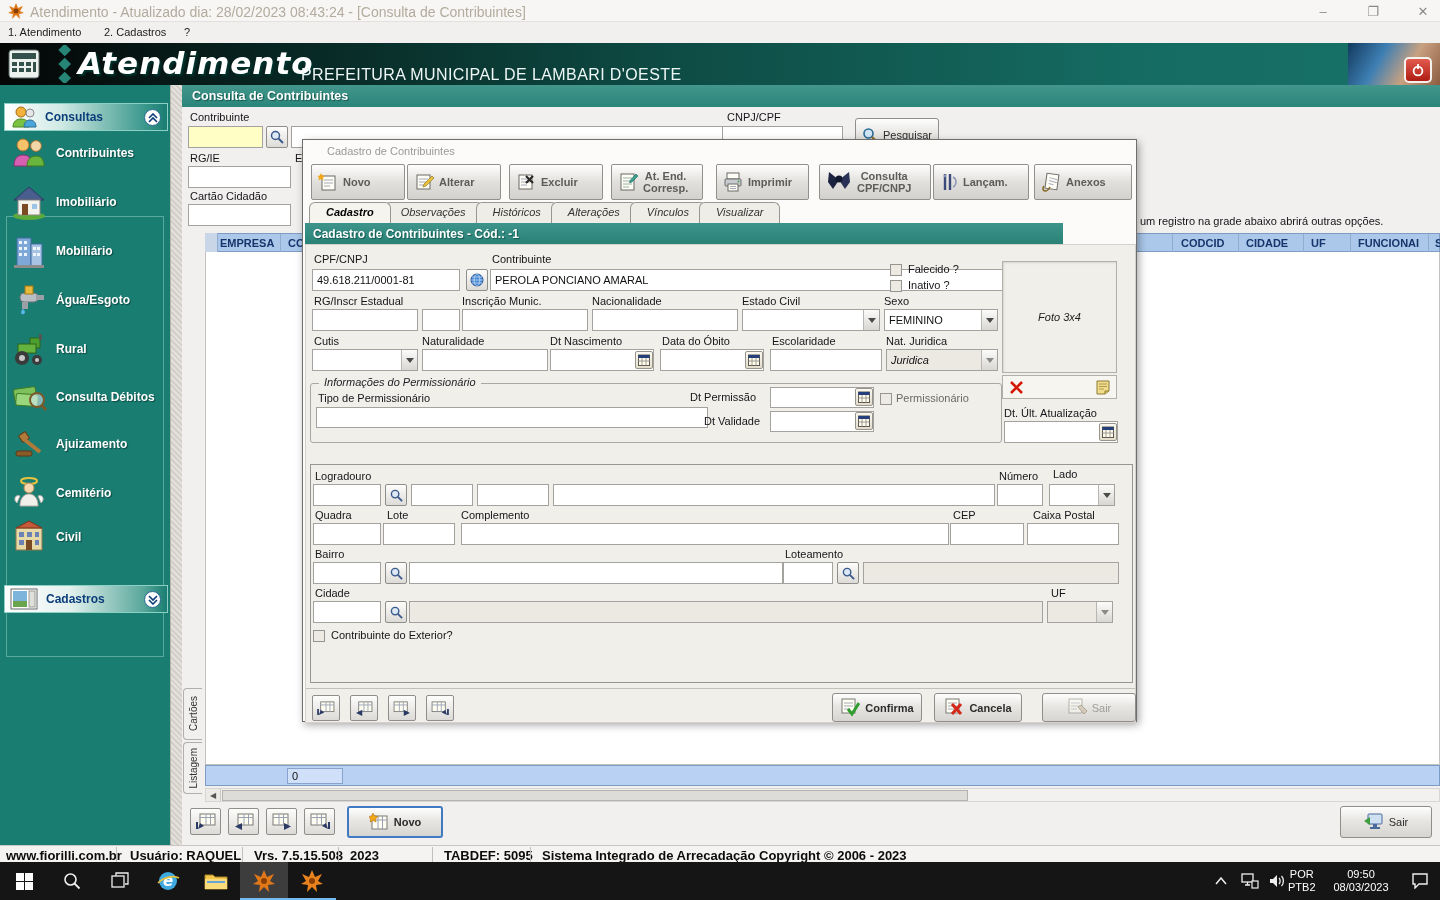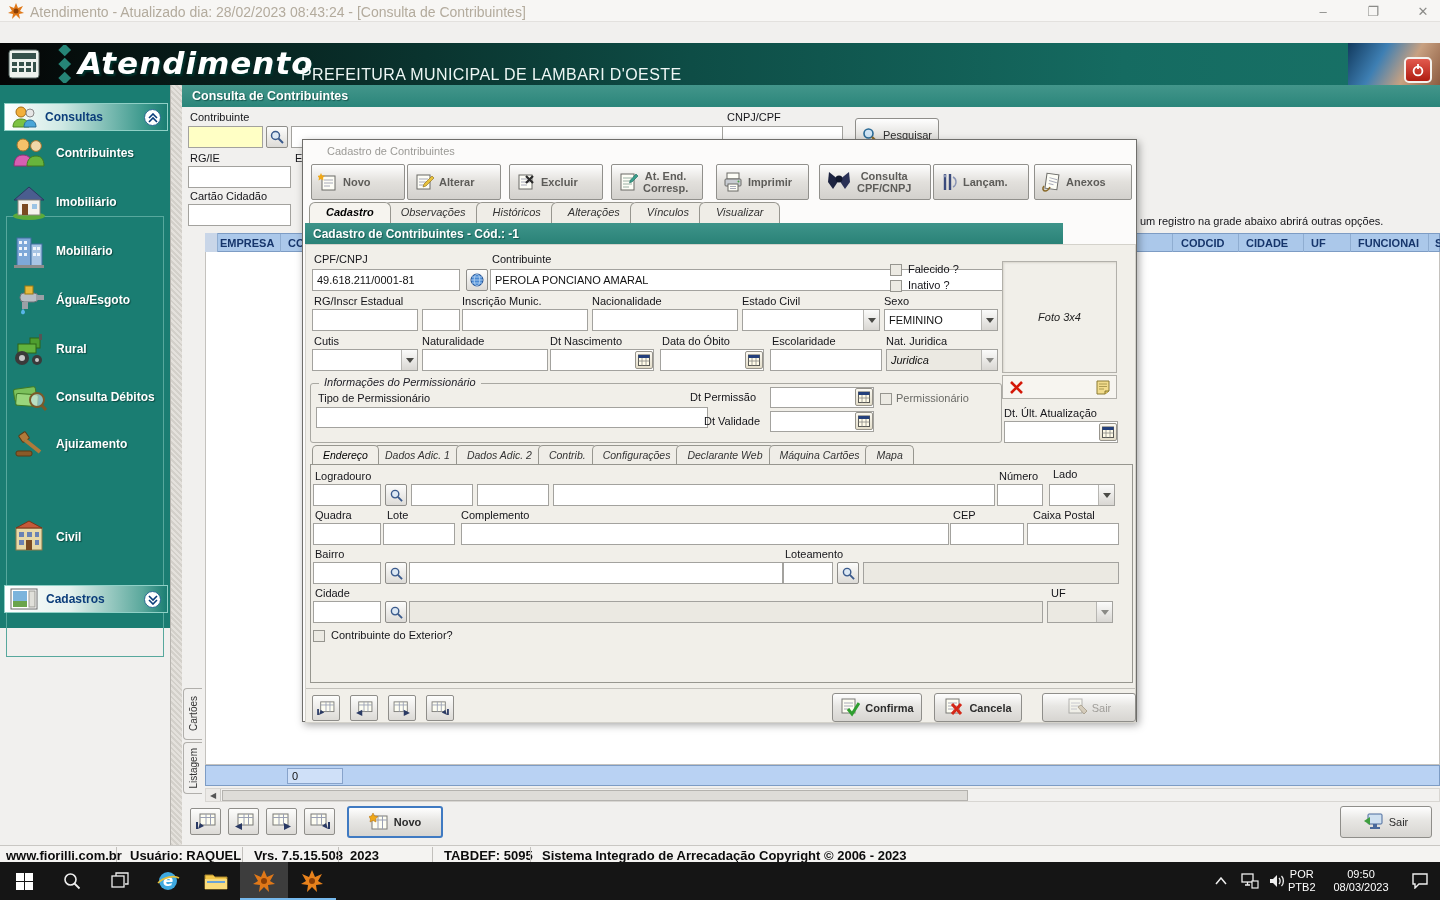--- a/index.html
+++ b/index.html
@@ -34,21 +34,21 @@
   .menubar{position:absolute;left:0;top:22px;width:1440px;height:21px;background:#f1f0ee;}
   .menubar span{position:absolute;top:4px;font-size:11px;color:#1c1c1c;}
   
   .banner{position:absolute;left:0;top:43px;width:1440px;height:42px;
     background:linear-gradient(90deg,#040404 0%,#07211e 18%,#0d4a43 45%,#156b61 75%,#187either 0%) ,#0d4a43;
     background:linear-gradient(90deg,#050505 0%,#082723 20%,#0e4d46 48%,#156b61 78%,#187267 100%);}
   .banner .logo{position:absolute;left:78px;top:2px;font-size:31px;font-weight:bold;font-style:italic;
     color:#fff;text-shadow:2px 2px 2px #00332d;letter-spacing:1px;font-family:"DejaVu Sans","Liberation Sans",sans-serif;}
   .banner .subtitle{position:absolute;left:301px;top:23px;font-size:16px;font-weight:normal;color:#eef7f5;letter-spacing:.4px;}
   
-  .sidebar{position:absolute;left:0;top:85px;width:170px;height:543px;background:#1a7d72;}
+  .sidebar{position:absolute;left:0;top:85px;width:170px;height:760px;background:#1a7d72;}
   .side-head{position:absolute;left:4px;width:164px;height:28px;border:1px solid #8fd0c6;
     background:linear-gradient(90deg,#ffffff 0%,#cfe9e4 35%,#3e9a8e 85%,#1a7d72 100%);display:flex;align-items:center;}
   .side-head .hlabel{font-size:12px;font-weight:bold;color:#0b3d7a;margin-left:8px;}
   .side-head .chev{position:absolute;right:6px;top:5px;width:17px;height:17px;border-radius:50%;background:#fff;
     border:1px solid #2a6a92;display:flex;align-items:center;justify-content:center;}
   .side-panel{position:absolute;left:6px;top:131px;width:158px;height:441px;border:1px solid #57a89d;}
   .side-item{position:absolute;left:10px;width:150px;height:44px;display:flex;align-items:center;gap:8px;}
   .side-item .slabel{font-size:12px;font-weight:bold;color:#ffffff;text-shadow:1px 1px 1px #0c4a42;}
   .side-scroll{position:absolute;left:170px;top:85px;width:12px;height:760px;background:#dcd9d4;
     border-left:1px solid #b7b4af;background-image:repeating-linear-gradient(45deg,#d3d0ca 0 2px,#e4e1dc 2px 4px);}
@@ -120,20 +120,25 @@
     <svg class="abs" style="left:8px;top:3px" width="16" height="16" viewBox="0 0 16 16">
         <polygon points="8,0 10,5 15,3 12,8 16,10 11,11 12,16 8,12 4,16 5,11 0,10 4,8 1,3 6,5" fill="#e07818"></polygon>
         <circle cx="8" cy="8" r="2.5" fill="#8c3f05"></circle>
       </svg>
     <span class="ttext">Atendimento - Atualizado dia: 28/02/2023 08:43:24 - [Consulta de Contribuintes]</span>
     <div class="winbtn" style="left:1306px">–</div>
     <div class="winbtn" style="left:1356px">❐</div>
     <div class="winbtn" style="left:1406px">✕</div>
   </div>
 
+  <div class="menubar">
+    <span style="left:8px">1. Atendimento</span>
+    <span style="left:104px">2. Cadastros</span>
+    <span style="left:184px">?</span>
+  </div>
 
   <div class="banner">
     <svg class="abs" style="left:8px;top:6px" width="32" height="30" viewBox="0 0 32 30">
         <rect x="1" y="1" width="30" height="28" rx="3" fill="#eef2ee" stroke="#5a6b66"></rect>
         <rect x="4" y="4" width="24" height="6" fill="#35514b"></rect>
         <g fill="#35514b">
           <rect x="4" y="13" width="5" height="4"></rect>
           <rect x="11" y="13" width="5" height="4"></rect>
           <rect x="18" y="13" width="5" height="4"></rect>
           <rect x="4" y="19" width="5" height="4"></rect>
@@ -249,20 +254,30 @@
       <span class="slabel">Rural</span>
     </div>
     <div class="side-item" style="top:337px">
       <svg width="38" height="38" viewBox="0 0 38 38">
           <rect x="6" y="26" width="16" height="5" rx="2" fill="#8a5a28" stroke="#5c3a14"></rect>
           <rect x="10" y="8" width="8" height="8" rx="1" fill="#b07a3a" stroke="#5c3a14" transform="rotate(-35 14 12)"></rect>
           <line x1="15" y1="15" x2="30" y2="27" stroke="#b07a3a" stroke-width="4"></line>
         </svg>
       <span class="slabel">Ajuizamento</span>
     </div>
+    <div class="side-item" style="top:386px">
+      <svg width="38" height="38" viewBox="0 0 38 38">
+          <ellipse cx="19" cy="7" rx="8" ry="3" fill="none" stroke="#e8c23c" stroke-width="2"></ellipse>
+          <circle cx="19" cy="14" r="5" fill="#f6d7ae" stroke="#b08a5a"></circle>
+          <path d="M10 32c0-8 4-12 9-12s9 4 9 12z" fill="#f2f0ea" stroke="#b0ada4"></path>
+          <path d="M10 22c-5-2-7 4-3 7z" fill="#fff" stroke="#b0ada4"></path>
+          <path d="M28 22c5-2 7 4 3 7z" fill="#fff" stroke="#b0ada4"></path>
+        </svg>
+      <span class="slabel">Cemitério</span>
+    </div>
     <div class="side-item" style="top:430px">
       <svg width="38" height="38" viewBox="0 0 38 38">
           <rect x="6" y="10" width="26" height="22" fill="#e8d9a8" stroke="#8a7a4a"></rect>
           <polygon points="6,10 19,3 32,10" fill="#c45a3a" stroke="#7a3418"></polygon>
           <g fill="#6a82b4">
             <rect x="9" y="14" width="5" height="5"></rect>
             <rect x="17" y="14" width="5" height="5"></rect>
             <rect x="25" y="14" width="4" height="5"></rect>
             <rect x="9" y="22" width="5" height="5"></rect>
             <rect x="25" y="22" width="4" height="5"></rect>
@@ -614,30 +629,20 @@
       <span class="lbl" style="left:698px;top:162px">Dt. Últ. Atualização</span>
       <input class="inp" style="left: 698px; top: 176px; width: 114px;">
       <span class="calbtn" style="left:793px;top:178px">
           <svg width="12" height="12" viewBox="0 0 12 12">
             <rect x="0.5" y="1" width="11" height="10.5" fill="#fffbe8" stroke="#5a5a56"></rect>
             <rect x="0.5" y="1" width="11" height="3" fill="#24407c"></rect>
             <path d="M0.5 7h11M4 4v7.5M8 4v7.5" stroke="#8a8a86" stroke-width=".8"></path>
           </svg>
         </span>
 
-      <div class="subtabs">
-        <div class="stab active">Endereço</div>
-        <div class="stab">Dados Adic. 1</div>
-        <div class="stab">Dados Adic. 2</div>
-        <div class="stab">Contrib.</div>
-        <div class="stab">Configurações</div>
-        <div class="stab">Declarante Web</div>
-        <div class="stab">Máquina Cartões</div>
-        <div class="stab">Mapa</div>
-      </div>
 
       <div class="addr-panel">
         <span class="lbl" style="left:4px;top:5px">Logradouro</span>
         <input class="inp" style="left: 2px; top: 19px; width: 68px;">
         <div class="sq-btn" style="left:74px;top:19px">
             <svg width="13" height="13" viewBox="0 0 14 14">
               <circle cx="5.5" cy="5.5" r="4" fill="#dce8f4" stroke="#3a5a8c" stroke-width="1.5"></circle>
               <line x1="8.5" y1="8.5" x2="13" y2="13" stroke="#3a5a8c" stroke-width="2"></line>
             </svg>
           </div>

